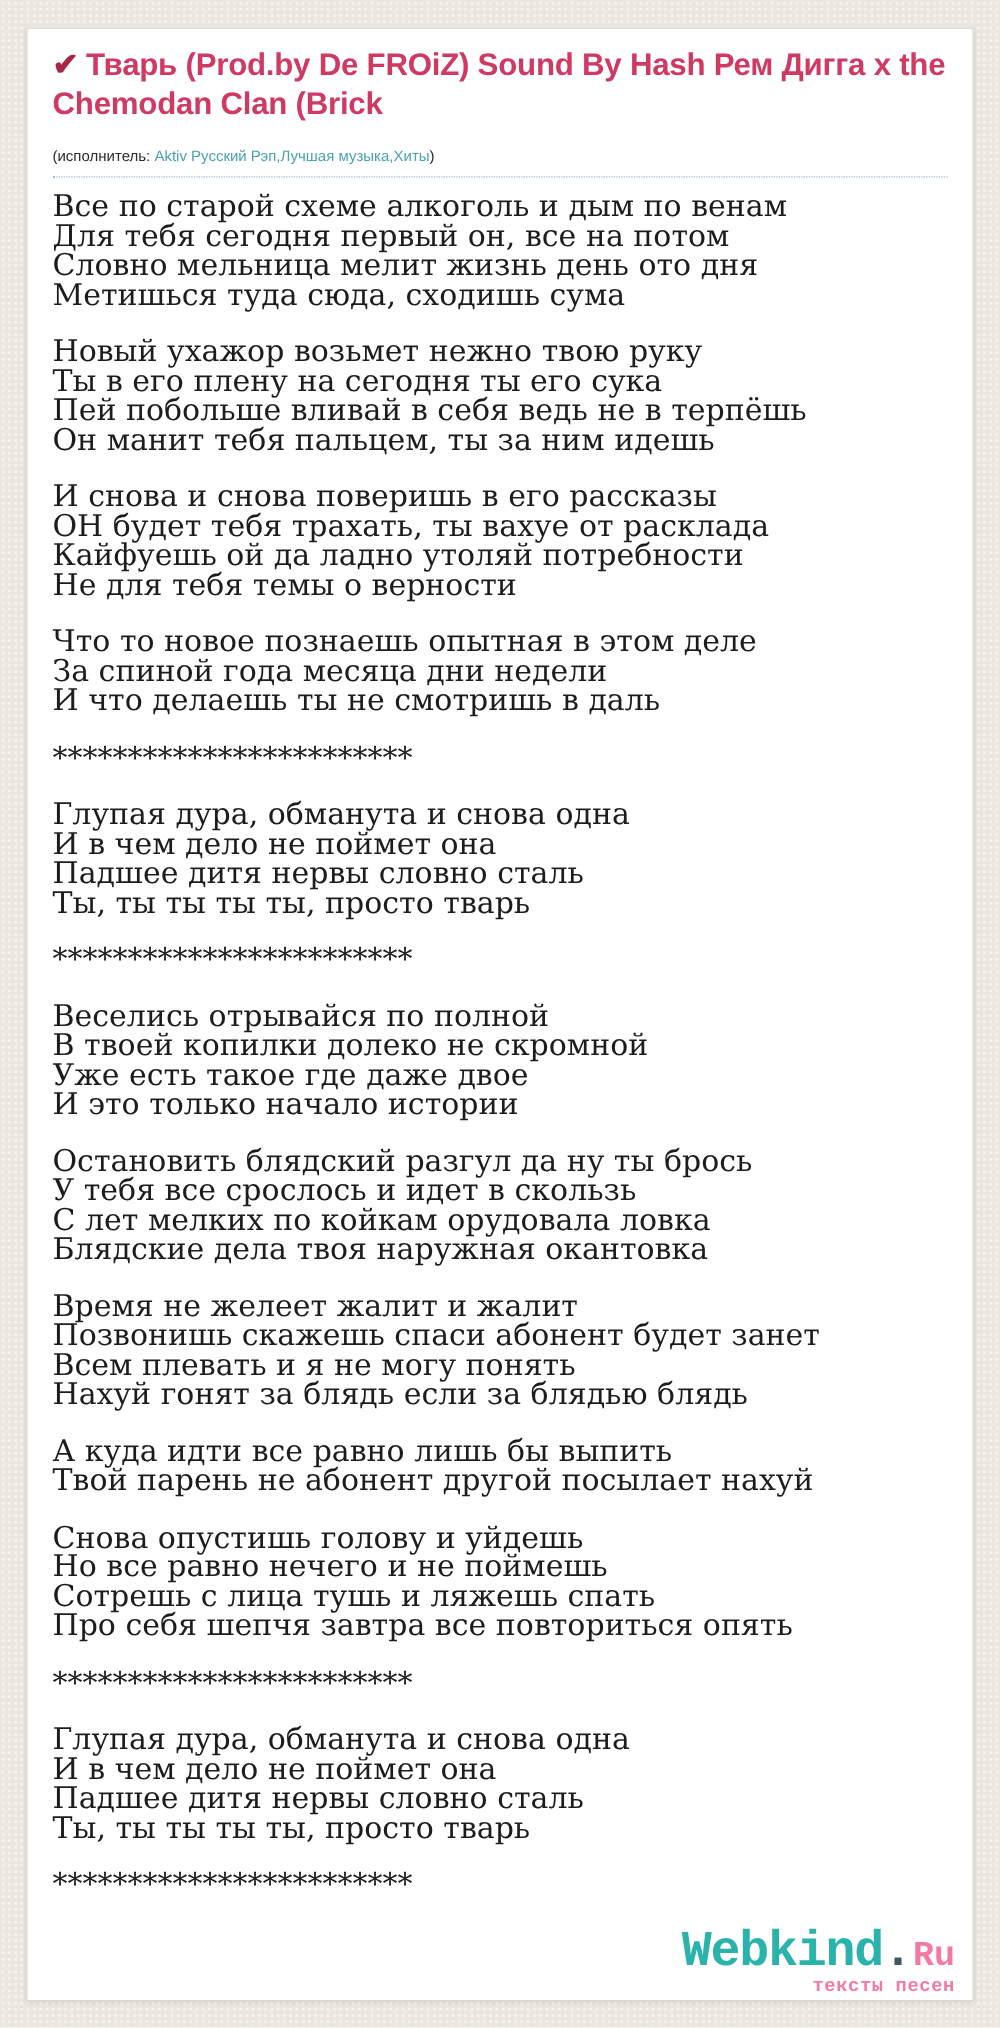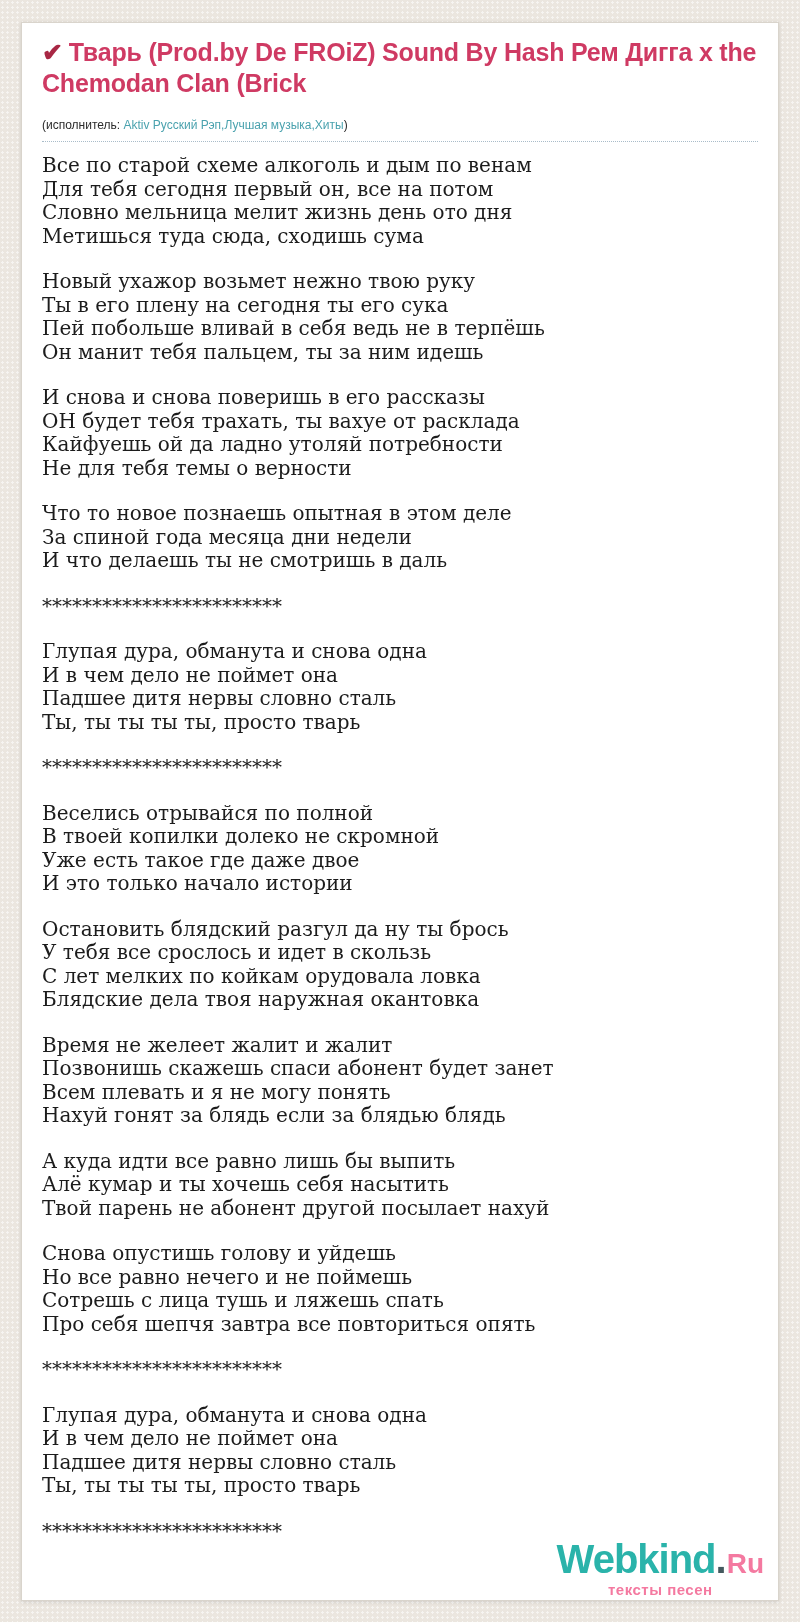--- a/index.html
+++ b/index.html
@@ -51,33 +51,33 @@
     border-bottom:1px dotted var(--dotted-line);
   }
   .subtitle a{
     color:var(--link-teal);
     text-decoration:none;
     cursor:pointer;
   }
   .lyrics{
     margin-top:12px;
     font-family:"DejaVu Serif", serif;
-    font-size:20px;
+    font-size:24px;
     line-height:23.5px;
     color:var(--text-dark);
   }
   .stanza{margin-bottom:22px;}
   .line{white-space:nowrap;}
   .logo{
     position:absolute;
     right:14px;
     bottom:2px;
-    text-align:center;
+    text-align:right;
     cursor:pointer;
-    font-family:Liberation Sans, sans-serif;
+    font-family:Liberation Mono, monospace;
   }
   .logo-main{font-weight:700;line-height:40px;}
   .logo-web{font-size:40px;color:var(--logo-teal);letter-spacing:-1px;}
   .logo-dot{font-size:40px;color:var(--logo-dot);}
   .logo-ru{font-size:28px;color:var(--logo-pink);}
   .logo-tagline{
     font-size:15px;
     font-weight:700;
     color:var(--logo-pink);
     letter-spacing:.5px;
@@ -147,21 +147,20 @@
         <div class="line">Блядские дела твоя наружная окантовка</div>
       </div>
       <div class="stanza">
         <div class="line">Время не желеет жалит и жалит</div>
         <div class="line">Позвонишь скажешь спаси абонент будет занет</div>
         <div class="line">Всем плевать и я не могу понять</div>
         <div class="line">Нахуй гонят за блядь если за блядью блядь</div>
       </div>
       <div class="stanza">
         <div class="line">А куда идти все равно лишь бы выпить</div>
-        <div class="line">Алё кумар и ты хочешь себя насытить</div>
         <div class="line">Твой парень не абонент другой посылает нахуй</div>
       </div>
       <div class="stanza">
         <div class="line">Снова опустишь голову и уйдешь</div>
         <div class="line">Но все равно нечего и не поймешь</div>
         <div class="line">Сотрешь с лица тушь и ляжешь спать</div>
         <div class="line">Про себя шепчя завтра все повториться опять</div>
       </div>
       <div class="stanza">
         <div class="line">************************</div>

